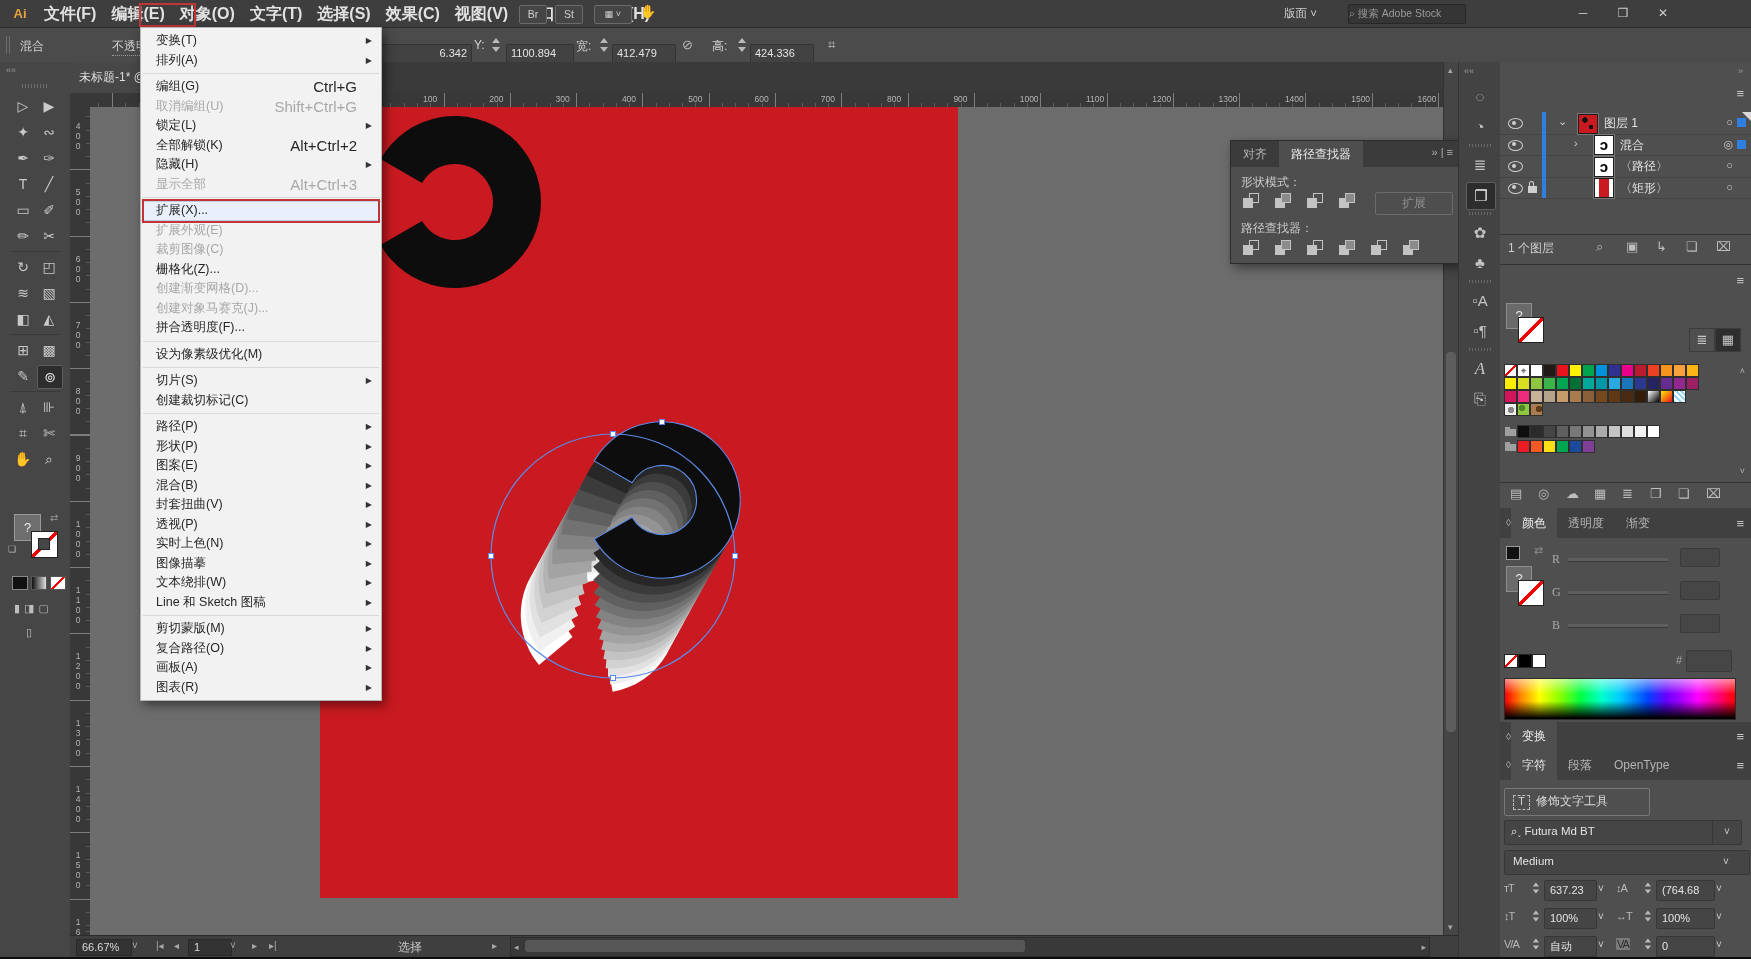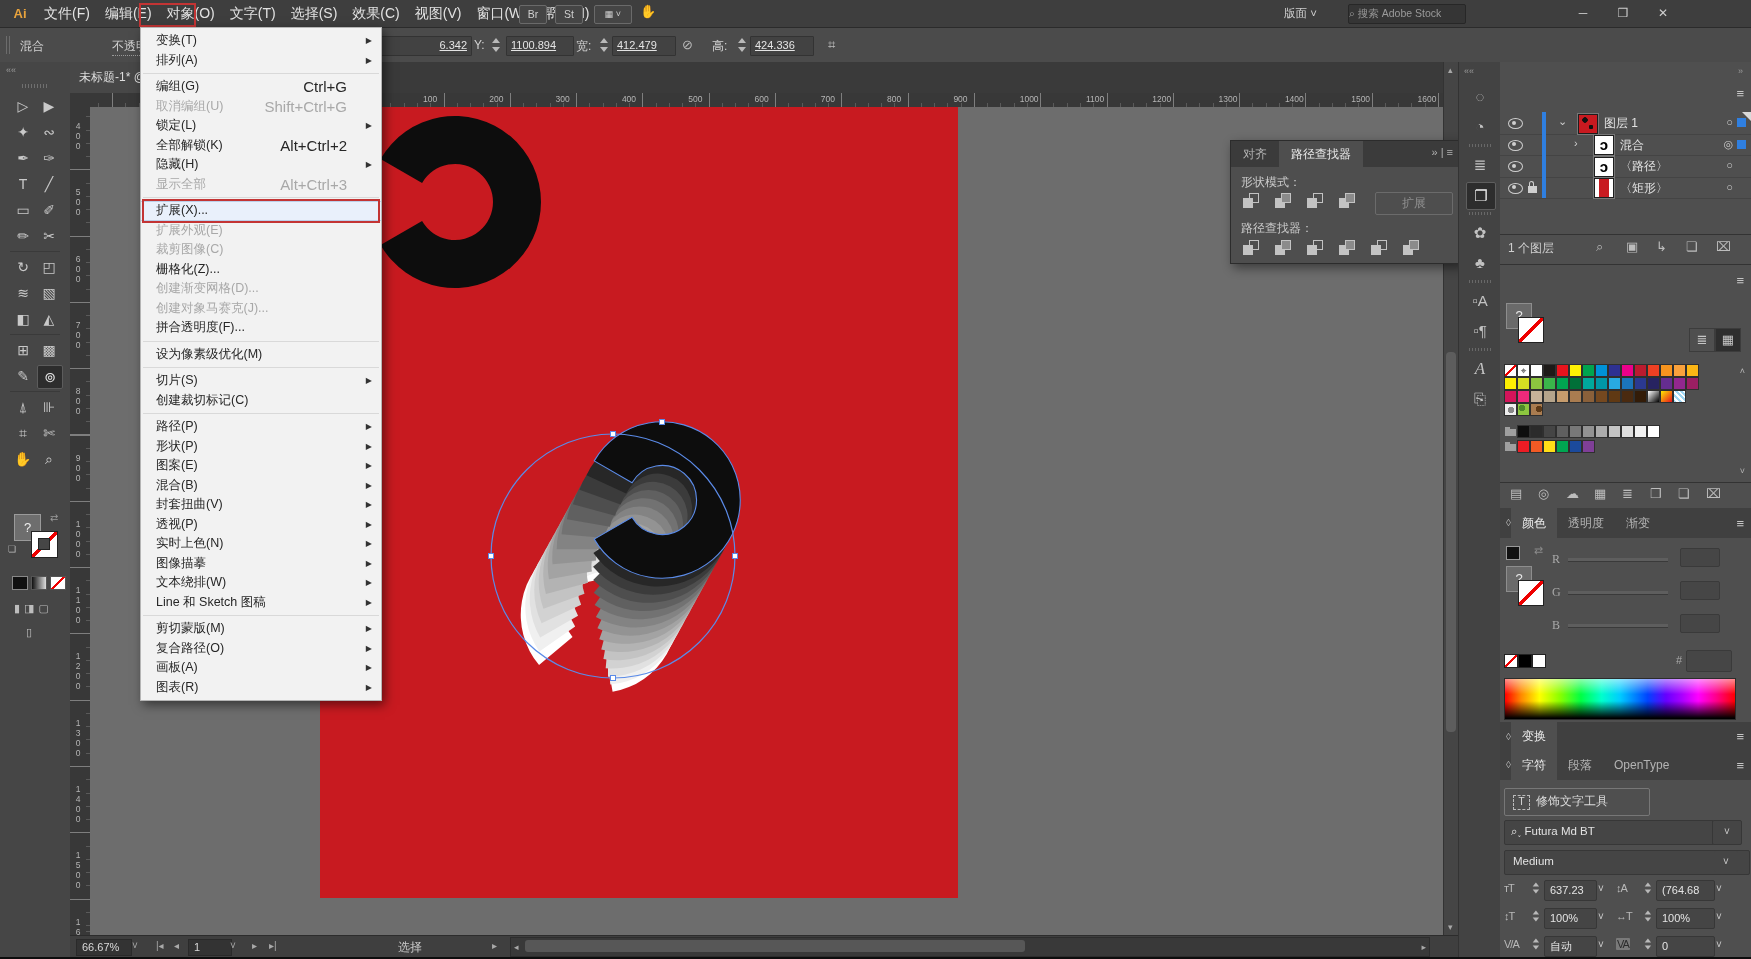--- a/index.html
+++ b/index.html
@@ -4,37 +4,37 @@
 <style>
   html,body{margin:0;padding:0;background:#222;}
   #app{position:relative;width:1751px;height:959px;background:#404040;overflow:hidden;
        font-family:"Liberation Sans",sans-serif;color:#d6d6d6;font-size:12px;
        -webkit-font-smoothing:antialiased;outline:1px solid #000;}
   .abs{position:absolute;}
   
   #titlebar{left:0;top:0;width:1751px;height:27px;background:#3e3e3e;border-bottom:1px solid #2b2b2b;}
   #ai-logo{left:8px;top:4px;width:24px;height:19px;color:#e8a33d;font-weight:bold;font-size:13px;line-height:19px;text-align:center;}
   #menubar{left:40px;top:0;height:27px;display:flex;align-items:center;gap:7px;}
-  #menubar .mi{padding:0 4px;font-size:14px;color:#e2e2e2;white-space:nowrap;line-height:25px;}
+  #menubar .mi{padding:0 4px;font-size:16px;color:#e2e2e2;white-space:nowrap;line-height:25px;font-weight:bold;}
   #menubar-annot{left:139px;top:3px;width:53px;height:20px;border:2px solid #c33434;}
   .tb-btn{top:5px;height:17px;border:1px solid #6a6a6a;border-radius:2px;color:#cfcfcf;
           font-size:10.5px;text-align:center;line-height:16px;background:#454545;}
   #ws-icon{left:594px;top:5px;width:36px;height:17px;border:1px solid #6a6a6a;border-radius:2px;background:#454545;
            color:#cfcfcf;font-size:9px;line-height:16px;text-align:center;}
   #hand-icon{left:640px;top:4px;color:#bdbdbd;font-size:13px;}
   #workspace-dd{left:1284px;top:4px;width:60px;height:19px;color:#cfcfcf;font-size:11.5px;line-height:19px;}
   #stock-search{left:1348px;top:4px;width:116px;height:18px;background:#353535;border:1px solid #272727;border-radius:2px;
                 color:#9a9a9a;font-size:10.5px;line-height:17px;white-space:nowrap;overflow:hidden;}
   .winbtn{top:0;width:40px;height:27px;text-align:center;line-height:26px;color:#cfcfcf;font-size:12px;}
   
   #controlbar{left:0;top:28px;width:1751px;height:34px;background:#4b4b4b;border-bottom:1px solid #323232;}
   .grip{background:repeating-linear-gradient(90deg,#6c6c6c 0 1px,transparent 1px 3px);width:4px;}
   .cb-label{top:10px;color:#d2d2d2;font-size:12px;white-space:nowrap;}
-  .cb-field{top:8px;height:18px;background:#424242;border:1px solid #333;border-radius:1px;color:#e4e4e4;
-            font-size:11px;line-height:17px;padding:0 4px;white-space:nowrap;text-decoration:underline;}
+  .cb-field{top:16px;height:18px;background:#424242;border:1px solid #333;border-radius:1px;color:#e4e4e4;
+            font-size:11px;line-height:17px;padding:0 4px;white-space:nowrap;}
   .stepper{top:9px;width:11px;height:16px;}
   .stepper:before,.stepper:after{content:"";position:absolute;left:2px;border-left:4px solid transparent;border-right:4px solid transparent;}
   .stepper:before{top:1px;border-bottom:5px solid #b9b9b9;}
   .stepper:after{bottom:1px;border-top:5px solid #b9b9b9;}
   .cb-icon{top:9px;color:#bdbdbd;font-size:13px;}
   
   #toolbar{left:0;top:62px;width:70px;height:897px;background:#464646;border-right:1px solid #333;}
   #toolbar .hdr{position:absolute;left:6px;top:3px;color:#9a9a9a;font-size:9px;}
   #toolbar .gripline{position:absolute;left:22px;top:22px;width:26px;height:4px;background:repeating-linear-gradient(90deg,#6f6f6f 0 1px,transparent 1px 3px);}
   .tool{position:absolute;width:24px;height:22px;text-align:center;line-height:22px;color:#c9c9c9;font-size:14px;border-radius:2px;}
@@ -64,21 +64,21 @@
   .scr-arrow{position:absolute;color:#a8a8a8;font-size:9px;}
   
   #statusbar{left:70px;top:935px;width:1388px;height:22px;background:#3f3f3f;border-top:1px solid #2c2c2c;}
   .sb-field{top:3px;height:15px;background:#333;border:1px solid #2a2a2a;color:#d9d9d9;font-size:11px;line-height:14px;padding:0 5px;}
   .sb-ic{top:4px;color:#a9a9a9;font-size:10px;}
   #hscroll{left:510px;top:937px;width:918px;height:18px;background:#393939;border:1px solid #2d2d2d;}
   #hscroll .thumb{position:absolute;left:14px;top:2px;width:500px;height:12px;background:#575757;border-radius:3px;}
   
   #obj-menu{left:140px;top:27px;width:240px;background:#f2f2f2;border:1px solid #b5b5b5;box-shadow:3px 4px 10px rgba(0,0,0,.5);
             padding:3px 0;color:#262626;}
-  .menu-item{position:relative;height:19.5px;line-height:19.5px;padding-left:15px;padding-right:34px;font-size:12.5px;
+  .menu-item{position:relative;height:19.5px;line-height:19.5px;padding-left:15px;padding-right:24px;font-size:12.5px;
              display:flex;white-space:nowrap;}
   .menu-item .lab{flex:1;}
   .menu-item .sc{color:#262626;font-size:15px;}
   .menu-item.dis,.menu-item.dis .sc{color:#a8a8a8;}
   .menu-item .arr{position:absolute;right:9px;top:0;font-size:8px;color:#333;}
   .menu-item.hl{background:#e9f0fb;border-top:1px solid #bcd0ea;border-bottom:1px solid #bcd0ea;height:17.5px;line-height:17.5px;}
   .menu-sep{height:1px;background:#d9d9d9;margin:3px 2px;}
   .red-annot{position:absolute;left:1px;right:1px;top:-3px;bottom:-3px;border:2px solid #c33434;pointer-events:none;}
   
   #pf-panel{left:1230px;top:140px;width:230px;height:122px;background:#4e4e4e;border:1px solid #2c2c2c;box-shadow:3px 4px 10px rgba(0,0,0,.45);}

